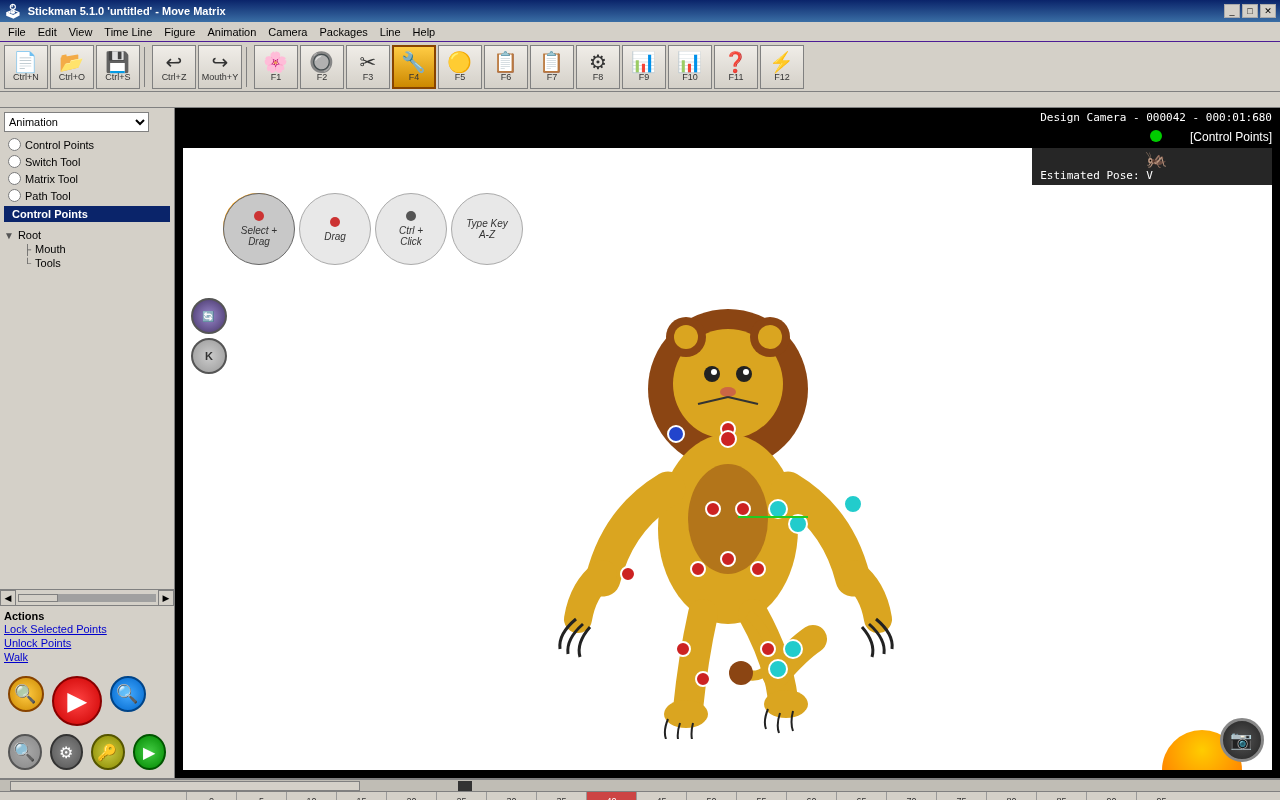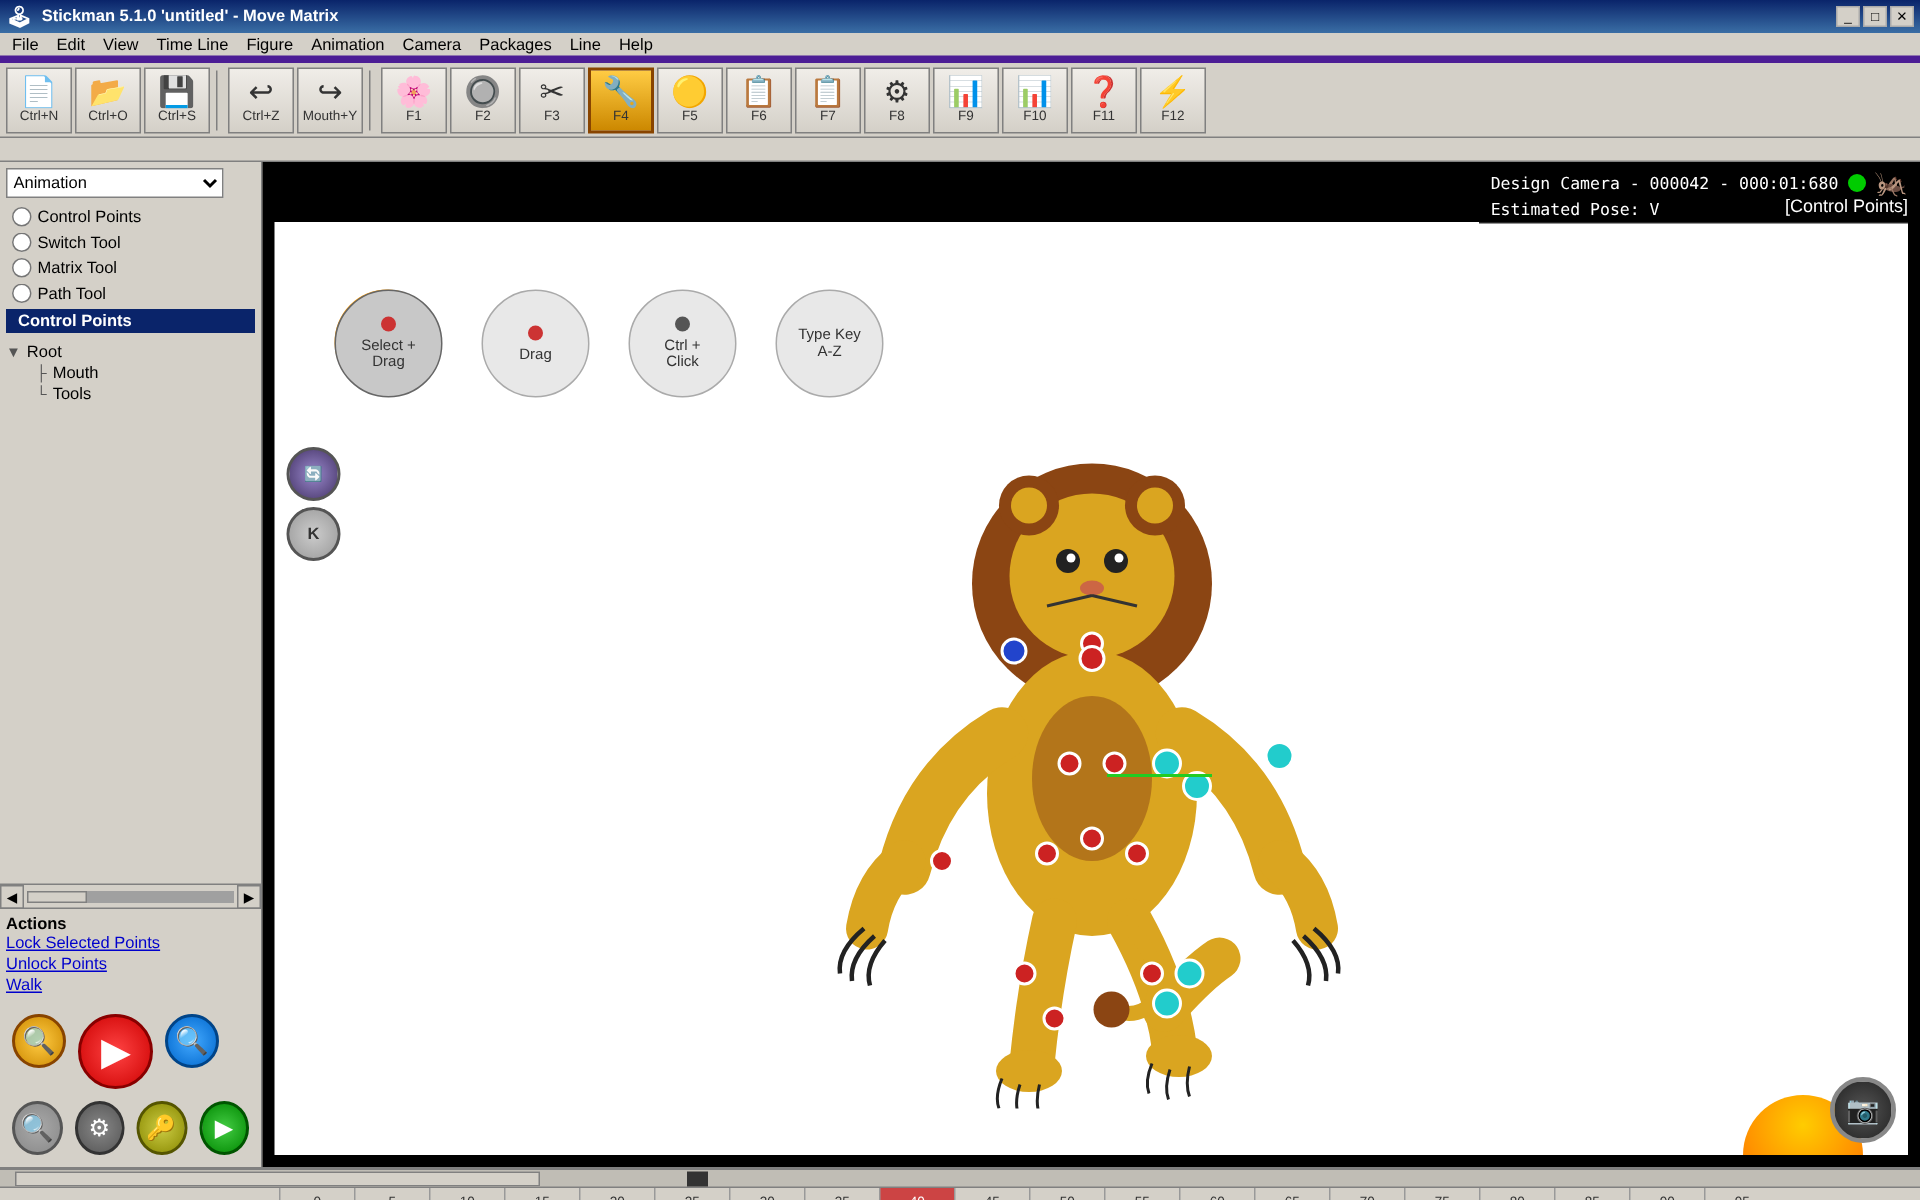--- a/index.html
+++ b/index.html
@@ -23,21 +23,21 @@
       border: 1px solid #aaa; background: #d4d0c8; color: black; cursor: pointer;
     }
 
     
     #menubar {
       height: 20px;
       background: #d4d0c8;
       display: flex;
       align-items: center;
       padding: 0 2px;
-      border-bottom: 5px solid #4c1d95;
+      border-bottom: 1px solid #4c1d95;
     }
     #menubar span {
       padding: 2px 6px;
       cursor: pointer;
       font-size: 11px;
     }
 
     
     #toolbar {
       height: 50px;
@@ -163,20 +163,21 @@
       color: white;
       padding: 3px 8px;
       font-size: 11px;
       z-index: 10;
       font-family: monospace;
     }
     #design-camera-bar .cam-status {
       display: flex;
       align-items: center;
       gap: 6px;
+      flex-direction: column;
     }
     .green-dot { width: 12px; height: 12px; background: #00cc00; border-radius: 50%; display: inline-block; }
     #control-points-label {
       position: absolute;
       top: 22px;
       right: 8px;
       color: white;
       font-size: 12px;
       z-index: 10;
     }
@@ -190,22 +191,23 @@
       margin: 8px;
       margin-top: 40px;
     }
 
     
     #tool-hints {
       position: absolute;
       top: 45px;
       left: 40px;
       display: flex;
-      gap: 26px;
+      gap: 4px;
       z-index: 20;
+      font-style: italic;
     }
     .hint-bubble {
       background: #e8e8e8;
       border: 1px solid #aaa;
       border-radius: 50%;
       width: 72px;
       height: 72px;
       display: flex;
       flex-direction: column;
       align-items: center;

